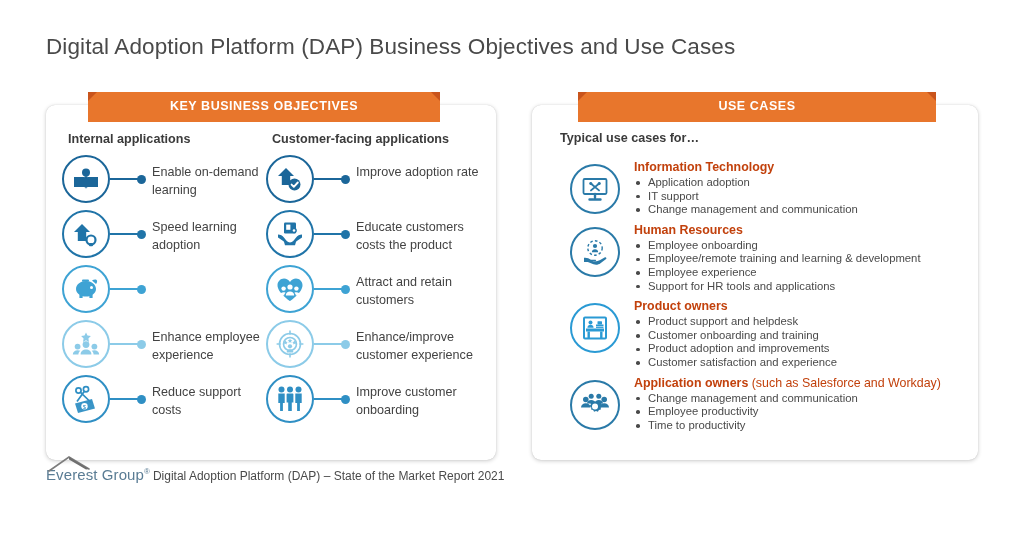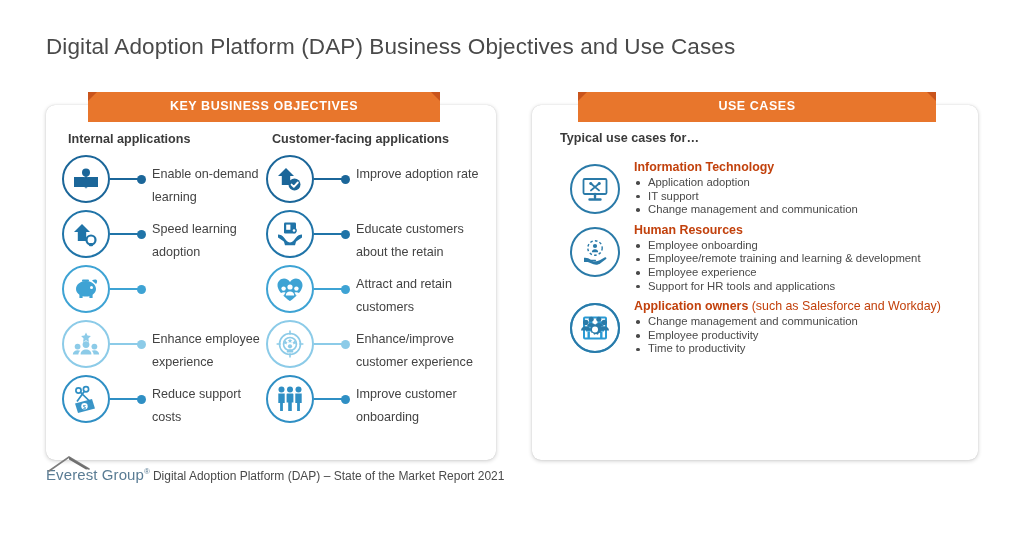--- a/index.html
+++ b/index.html
@@ -76,21 +76,21 @@
   .obj-conn{
     position:absolute;left:48px;top:23px;width:30px;height:2px;
     background:currentColor;
   }
   .obj-dot{
     position:absolute;left:75px;top:19.5px;width:9px;height:9px;
     border-radius:50%;background:currentColor;
   }
   .obj-label{
     position:absolute;left:90px;top:8px;width:115px;
-    font-size:12.6px;line-height:23px;color:#434343;
+    font-size:12.6px;line-height:18px;color:#434343;
   }
   #col-customer .obj-label{width:130px;}
 
   
   #typical-head{
     position:absolute;left:560px;top:131px;
     font-size:12.6px;font-weight:bold;color:#3b3b3b;
   }
   #uc-list{position:absolute;left:570px;top:160px;width:400px;}
   .uc-item{position:relative;margin-bottom:6px;}
@@ -246,21 +246,21 @@
         <rect x="11.2" y="5.6" width="4.2" height="5.2" fill="#fff"></rect>
         <circle cx="19" cy="11.5" r="2.8"></circle>
         <circle cx="19" cy="11.5" r="1.3" fill="#fff"></circle>
         <path d="M3 15.5c2.4 0 4.6 1.3 5.9 3.1l3.6 4.3-3.6-.4L3 18.4z"></path>
         <path d="M27 15.5c-2.4 0-4.6 1.3-5.9 3.1l-3.6 4.3 3.6-.4 5.9-4.1z"></path>
         <path d="M8 19.5c2.4 1.6 4.6 3.9 7 3.9s4.6-2.3 7-3.9l-2 6.8H10z"></path>
       </svg>
     </div>
     <div class="obj-conn"></div>
     <div class="obj-dot"></div>
-    <div class="obj-label">Educate customers about the retain</div>
+    <div class="obj-label">Educate customers costs the product</div>
   </div>
 
   <div class="obj-item" style="color:#3ea3d4">
     <div class="obj-circle">
       <svg width="32" height="30" viewBox="0 0 32 30" fill="currentColor">
         <path d="M16 27S3.5 18.8 3.5 11.2C3.5 7.2 6.6 4.4 10 4.4c2.4 0 4.7 1.4 6 3.6 1.3-2.2 3.6-3.6 6-3.6 3.4 0 6.5 2.8 6.5 6.8C28.5 18.8 16 27 16 27z"></path>
         <circle cx="16" cy="13" r="2.6" fill="#fff"></circle>
         <path d="M11.8 21.5c0-2.4 1.9-3.9 4.2-3.9s4.2 1.5 4.2 3.9z" fill="#fff"></path>
         <circle cx="9.6" cy="14.6" r="2.2" fill="#fff"></circle>
         <path d="M6 21.5c0-2 1.6-3.2 3.6-3.2.7 0 1.4.1 2 .4-.9.8-1.4 1.8-1.4 2.8z" fill="#fff"></path>
@@ -376,20 +376,29 @@
         <rect x="6" y="15.5" width="18" height="3"></rect>
         <rect x="7.5" y="18.5" width="2.4" height="6.5"></rect>
         <rect x="20.1" y="18.5" width="2.4" height="6.5"></rect>
         <circle cx="10.5" cy="9.6" r="2"></circle>
         <path d="M7.4 14.8c0-1.9 1.4-3.1 3.1-3.1s3.1 1.2 3.1 3.1z"></path>
         <rect x="16" y="11.5" width="7.5" height="1.6"></rect>
         <rect x="16" y="13.6" width="7.5" height="1.3"></rect>
         <rect x="17.5" y="8.2" width="4.5" height="3.2" rx=".6"></rect>
       </svg>
     </div>
+    <div class="uc-body">
+      <div class="uc-title"><span>Product owners</span><span class="sub"></span></div>
+      <ul class="uc-bullets">
+        <li>Product support and helpdesk</li>
+        <li>Customer onboarding and training</li>
+        <li>Product adoption and improvements</li>
+        <li>Customer satisfaction and experience</li>
+      </ul>
+    </div>
   </div>
 
   <div class="uc-item" style="color:#2a7aa8">
     <div class="uc-circle">
       <svg width="32" height="30" viewBox="0 0 32 30" fill="currentColor">
         <circle cx="6.8" cy="9.5" r="2.8"></circle>
         <path d="M2 17.5c0-2.6 2.1-4.2 4.8-4.2s4.8 1.6 4.8 4.2z"></path>
         <circle cx="25.2" cy="9.5" r="2.8"></circle>
         <path d="M30 17.5c0-2.6-2.1-4.2-4.8-4.2s-4.8 1.6-4.8 4.2z"></path>
         <circle cx="12.2" cy="6.2" r="2.5"></circle>

